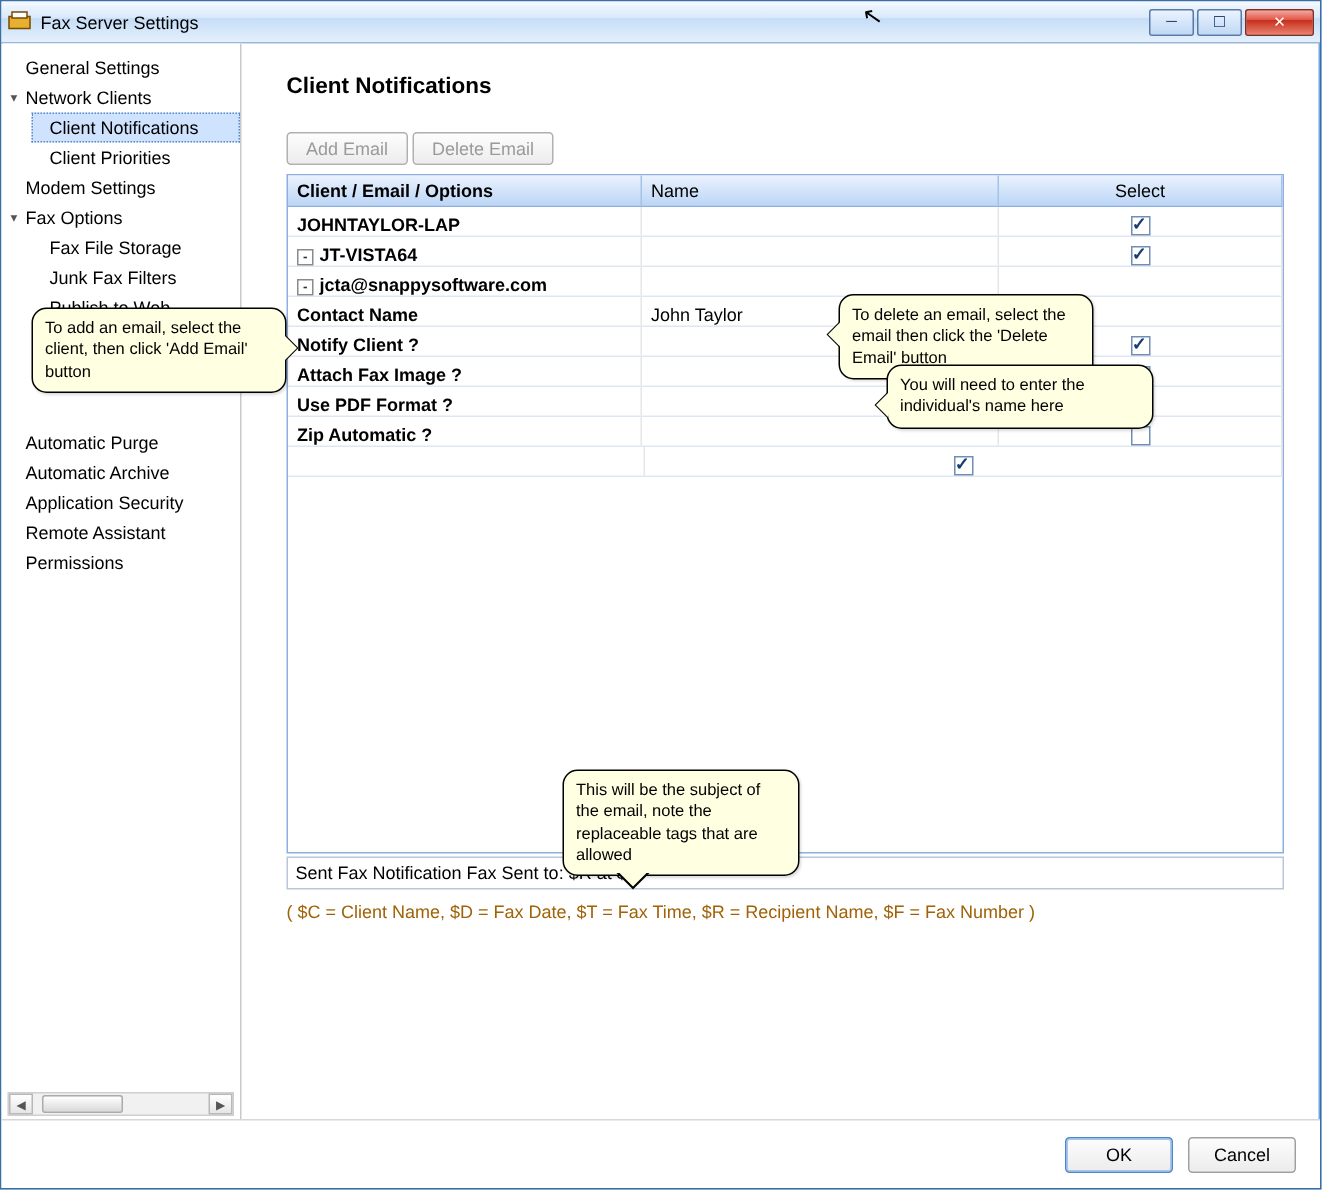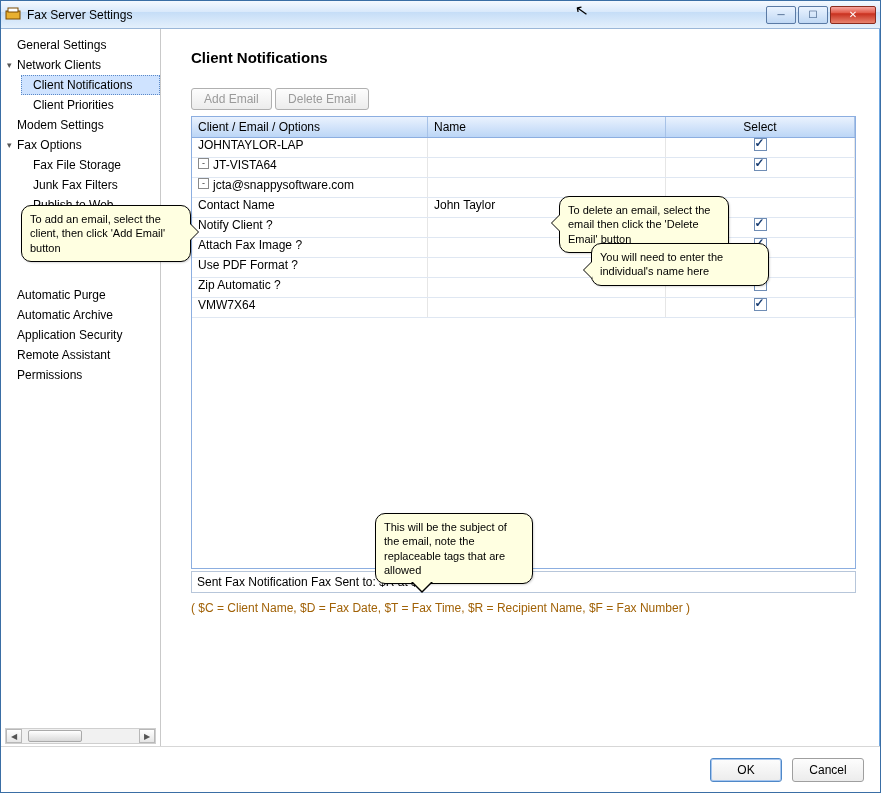--- a/index.html
+++ b/index.html
@@ -25,24 +25,24 @@
   .sidebar-scroll .track { flex:1; height:100%; position:relative; }
   .sidebar-scroll .thumb { position:absolute; left:6px; top:1px; width:54px; height:12px; background:linear-gradient(#fff,#d9d9d9); border:1px solid #aaa; border-radius:2px;}
   .content { flex:1; padding:20px 24px 8px 30px; position:relative; }
   h2.page-title { margin:0 0 22px 0; font-size:15px; font-weight:bold; }
   .btn { background:linear-gradient(#fdfdfd,#ececec); border:1px solid #b0b0b0; border-radius:3px; padding:3px 12px; font-size:12px; color:#333; }
   .btn[disabled] { color:#9a9a9a; }
   .btn-row { margin-bottom:6px; }
   .grid { border:1px solid #8caee0; background:#fff; }
   .grid-head { display:flex; background:linear-gradient(#eaf2fe,#bcd6f6); border-bottom:1px solid #8caee0; font-weight:normal; }
   .grid-head .col { padding:3px 6px; border-right:1px solid #a7c2e7; }
-  .col-a { width:236px; } .col-b { width:238px; } .col-c { flex:1; text-align:center; }
+  .col-a { width:236px;font-weight:bold; } .col-b { width:238px; } .col-c { flex:1; text-align:center; }
   .grid-body { min-height:430px; position:relative; }
   .row { display:flex; border-bottom:1px solid #dfe7f2; height:20px; align-items:center; }
-  .row .cell { padding:0 6px; border-right:1px solid #e6e6e6; height:100%; display:flex; align-items:flex-start; }
+  .row .cell { padding:0 6px; border-right:1px solid #e6e6e6; height:100%; display:flex; align-items:flex-end; }
   .row .cell.col-c { justify-content:center; }
   .exp { width:11px; height:11px; border:1px solid #8a8a8a; background:#fff; display:inline-flex; align-items:center; justify-content:center; font-size:9px; line-height:1; margin-right:4px; color:#333;}
   .indent-0 { padding-left:6px;} .indent-1 { padding-left:22px;} .indent-2 { padding-left:38px;}
   .chk { width:13px; height:13px; border:1px solid #6f8db5; background:#fff; display:inline-block; position:relative;}
   .chk.checked::after { content:"✓"; position:absolute; top:-3px; left:0px; font-size:12px; color:#1a3e72; font-weight:bold;}
   .email-subject-lbl { margin-top:10px; }
   .text-input { width:100%; border:1px solid #b7c6da; background:#fff; padding:3px 5px; font-size:12px; margin-top:2px; }
   .legend { margin-top:8px; color:#a16207; }
   .dialog-buttons { position:absolute; bottom:0; left:0; right:0; height:46px; border-top:1px solid #d7d7d7; display:flex; justify-content:flex-end; align-items:center; gap:10px; padding-right:16px; background:#fff;}
   .dlg-btn { width:72px; height:24px; background:linear-gradient(#fdfdfd,#ececec); border:1px solid #9f9f9f; border-radius:3px; font-size:12px;}
@@ -219,23 +219,20 @@
             <div class="row">
               <div class="cell col-a indent-2">
                 <span>Zip Automatic ?</span>
               </div>
               <div class="cell col-b"></div>
               <div class="cell col-c">
                 <span class="chk"></span>
               </div>
             </div>
             <div class="row">
-              <div class="cell col-a indent-0">
-                <span>VMW7X64</span>
-              </div>
               <div class="cell col-b"></div>
               <div class="cell col-c">
                 <span class="chk checked"></span>
               </div>
             </div>
           </div>
       </div>
 
       <input class="text-input" value="Sent Fax Notification Fax Sent to: $R at $F" style="">
       <div class="legend">( $C = Client Name, $D = Fax Date, $T = Fax Time, $R = Recipient Name, $F = Fax Number )</div>

